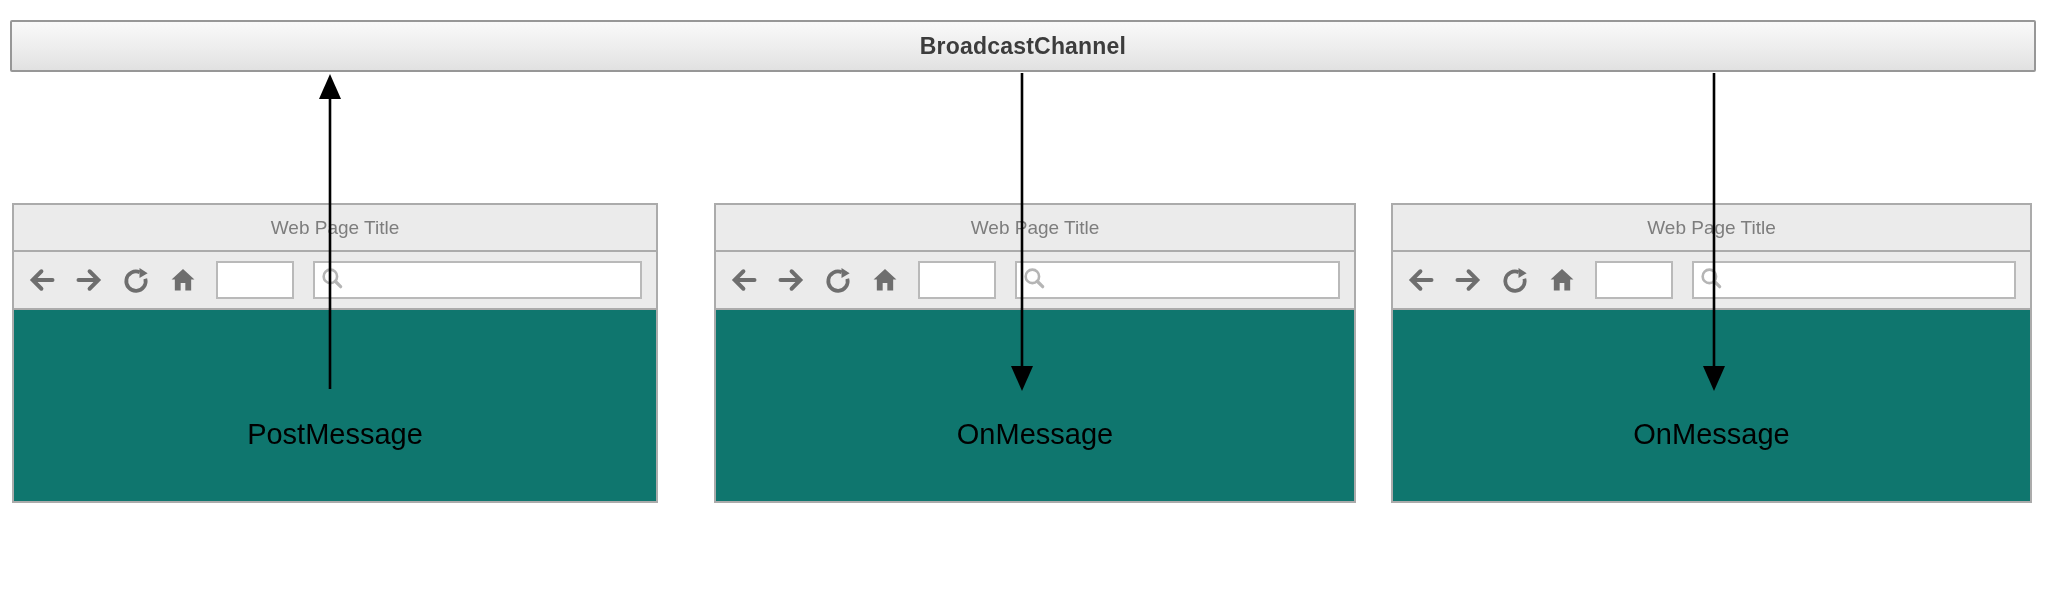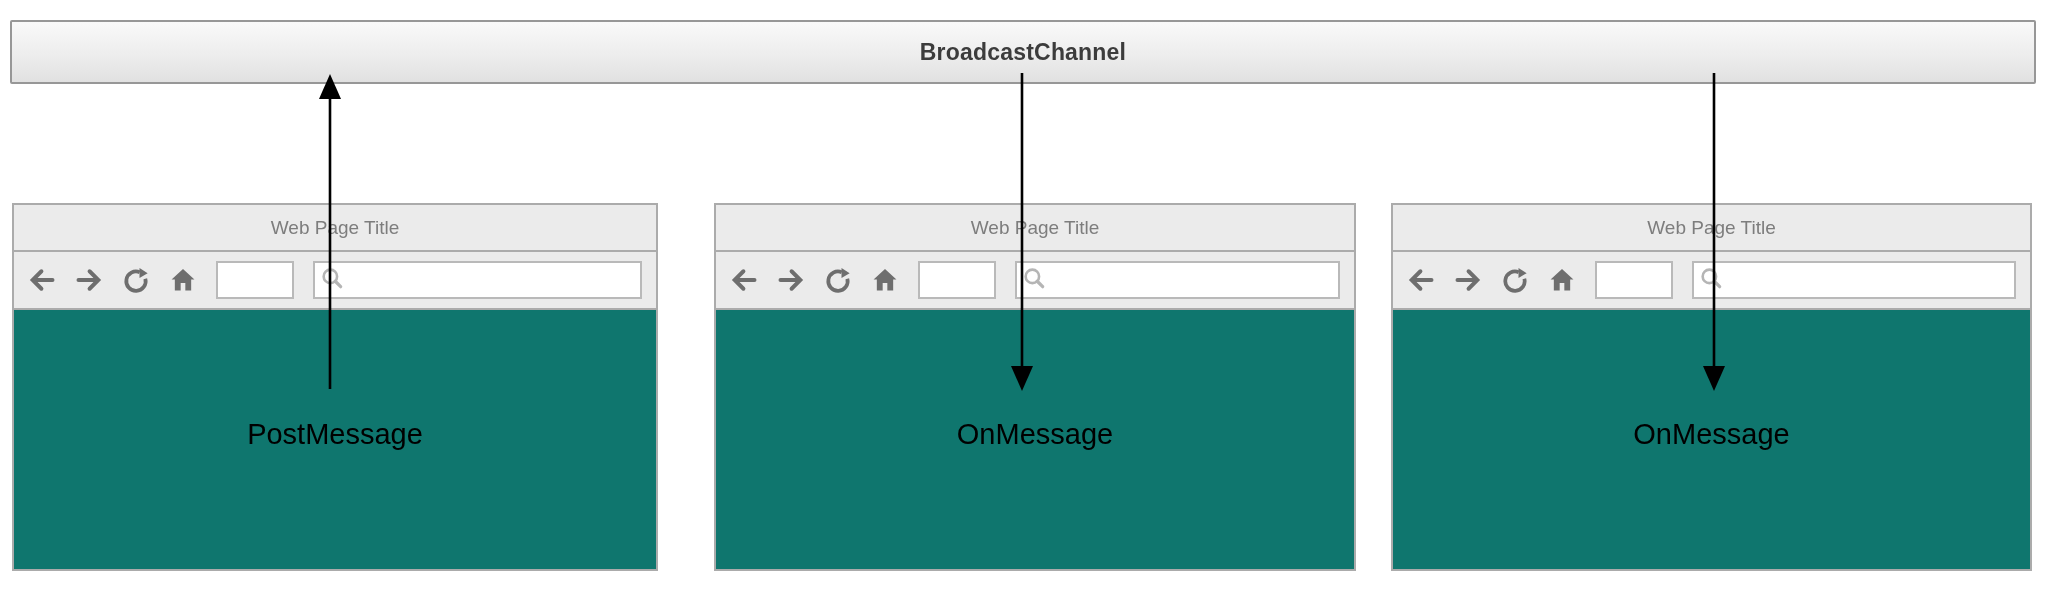--- a/index.html
+++ b/index.html
@@ -3,34 +3,34 @@
 <meta charset="utf-8">
 <style>
   html,body{margin:0;padding:0;}
   body{
     width:2048px;height:593px;position:relative;background:#ffffff;
     font-family:"Liberation Sans", sans-serif;overflow:hidden;
   }
 
   
   .channel-bar{
-    position:absolute;left:10px;top:20px;width:2026px;height:64px;
+    position:absolute;left:10px;top:20px;width:2026px;height:52px;
     box-sizing:border-box;border:2px solid var(--channel-border,#979797);
     border-radius:2px;
     background:linear-gradient(to bottom,var(--channel-fill-top,#f9f9f9) 0%,#ededed 55%,var(--channel-fill-bottom,#e1e1e1) 100%);
     display:flex;align-items:center;justify-content:center;
   }
   .channel-label{
     font-size:23px;font-weight:bold;color:var(--channel-text,#3c3c3c);
     letter-spacing:0.2px;
   }
 
   
   .browser-window{
-    position:absolute;top:203px;height:368px;box-sizing:border-box;
+    position:absolute;top:203px;height:300px;box-sizing:border-box;
     border:2px solid var(--window-border,#ababab);background:#fff;
     display:flex;flex-direction:column;
   }
   .w1{left:12px;width:646px;}
   .w2{left:714px;width:642px;}
   .w3{left:1391px;width:641px;}
 
   .title-bar{
     height:47px;flex:0 0 47px;box-sizing:border-box;
     background:var(--window-chrome-fill,#ebebeb);

